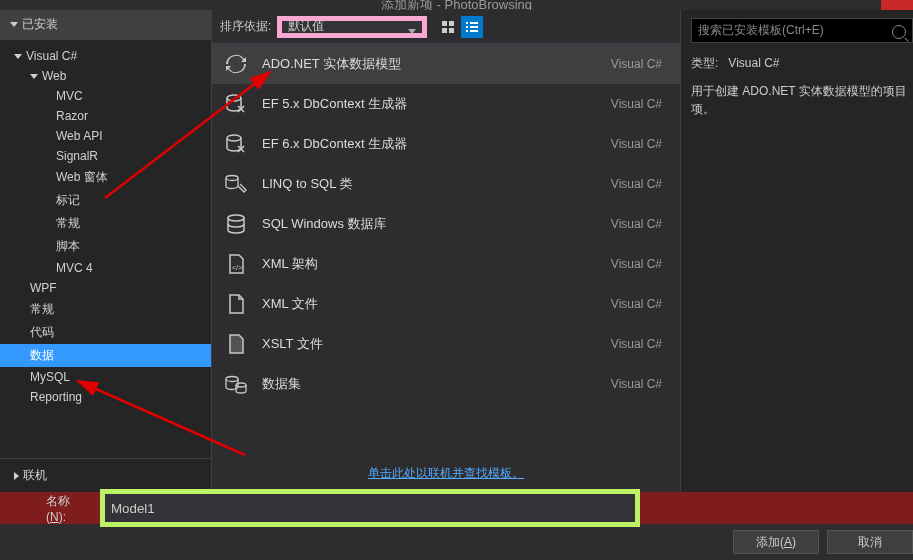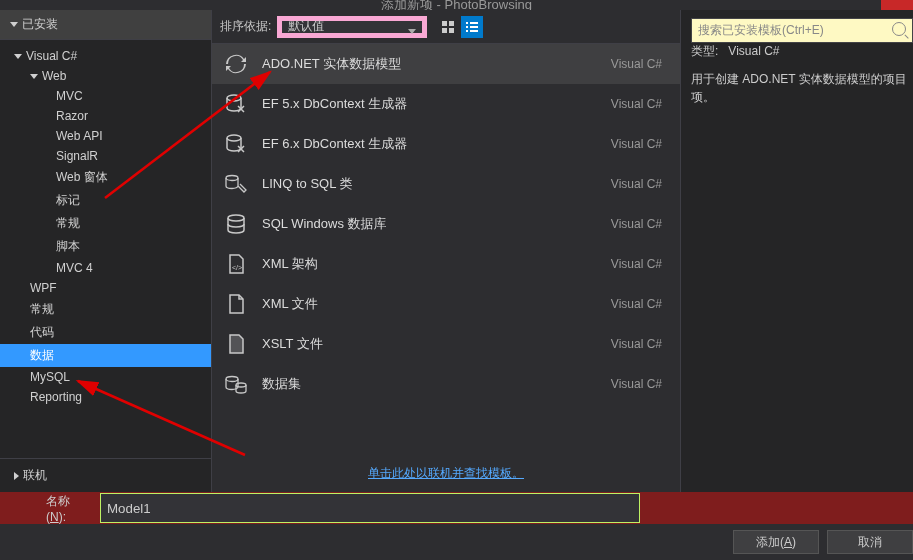--- a/index.html
+++ b/index.html
@@ -34,29 +34,29 @@
 .template-list { flex: 1; overflow: auto; }
 .template-row { display: flex; align-items: center; height: 40px; padding: 0 12px; gap: 14px; }
 .template-row.selected { background: #3f3f41; }
 .template-icon { width: 24px; height: 24px; display: flex; align-items: center; justify-content: center; }
 .template-name { flex: 1; color: #dcdcdc; font-size: 13px; }
 .template-lang { color: #999; font-size: 12px; padding-right: 6px; }
 .online-link { text-align: center; padding: 10px; }
 .online-link a { color: #55aaff; text-decoration: underline; font-size: 12px; }
 
 .right-panel { width: 232px; background: #252526; padding: 8px 0 8px 10px; display: flex; flex-direction: column; }
-.search-box { background: #fef9c3; border: 1px solid #434346; padding: 3px 6px; color: #888; display: flex; align-items: flex-start; justify-content: space-between; margin-right: 0; }
+.search-box { background: #000000; border: 1px solid #434346; padding: 3px 6px; color: #888; display: flex; align-items: flex-end; justify-content: space-between; margin-right: 0; margin-bottom: 12px; }
 .search-icon { width: 14px; height: 14px; border: 1.3px solid #888; border-radius: 50%; position: relative; }
 .search-icon::after { content: ""; position: absolute; width: 5px; height: 1.3px; background: #888; transform: rotate(45deg); right: -4px; bottom: -2px; }
 .desc-type { color: #ccc; margin-bottom: 10px; font-size: 12px; }
 .desc-text { color: #ccc; font-size: 12px; line-height: 1.5; }
 
 .name-row { height: 32px; background: #7f1d1d; display: flex; align-items: center; padding: 0 12px; gap: 18px; }
 .name-label { color: #ccc; width: 70px; padding-left: 34px; }
-.name-input { flex: 0 0 540px; background: #333337; border: 1px solid #bef264; color: #ccc; padding: 14px 6px; height: 20px; }
+.name-input { flex: 0 0 540px; background: #333337; border: 5px solid #bef264; color: #ccc; padding: 14px 6px; height: 20px; }
 
 .button-row { height: 36px; display: flex; align-items: center; justify-content: flex-end; gap: 8px; background: #2d2d30; }
 .dlg-btn { min-width: 86px; height: 24px; background: #3f3f41; border: 1px solid #555; color: #ccc; font-size: 12px; cursor: default; }
 
 .arrow-svg { position: absolute; pointer-events: none; }
 </style>
 </head>
 <body>
 
 <div class="titlebar">

